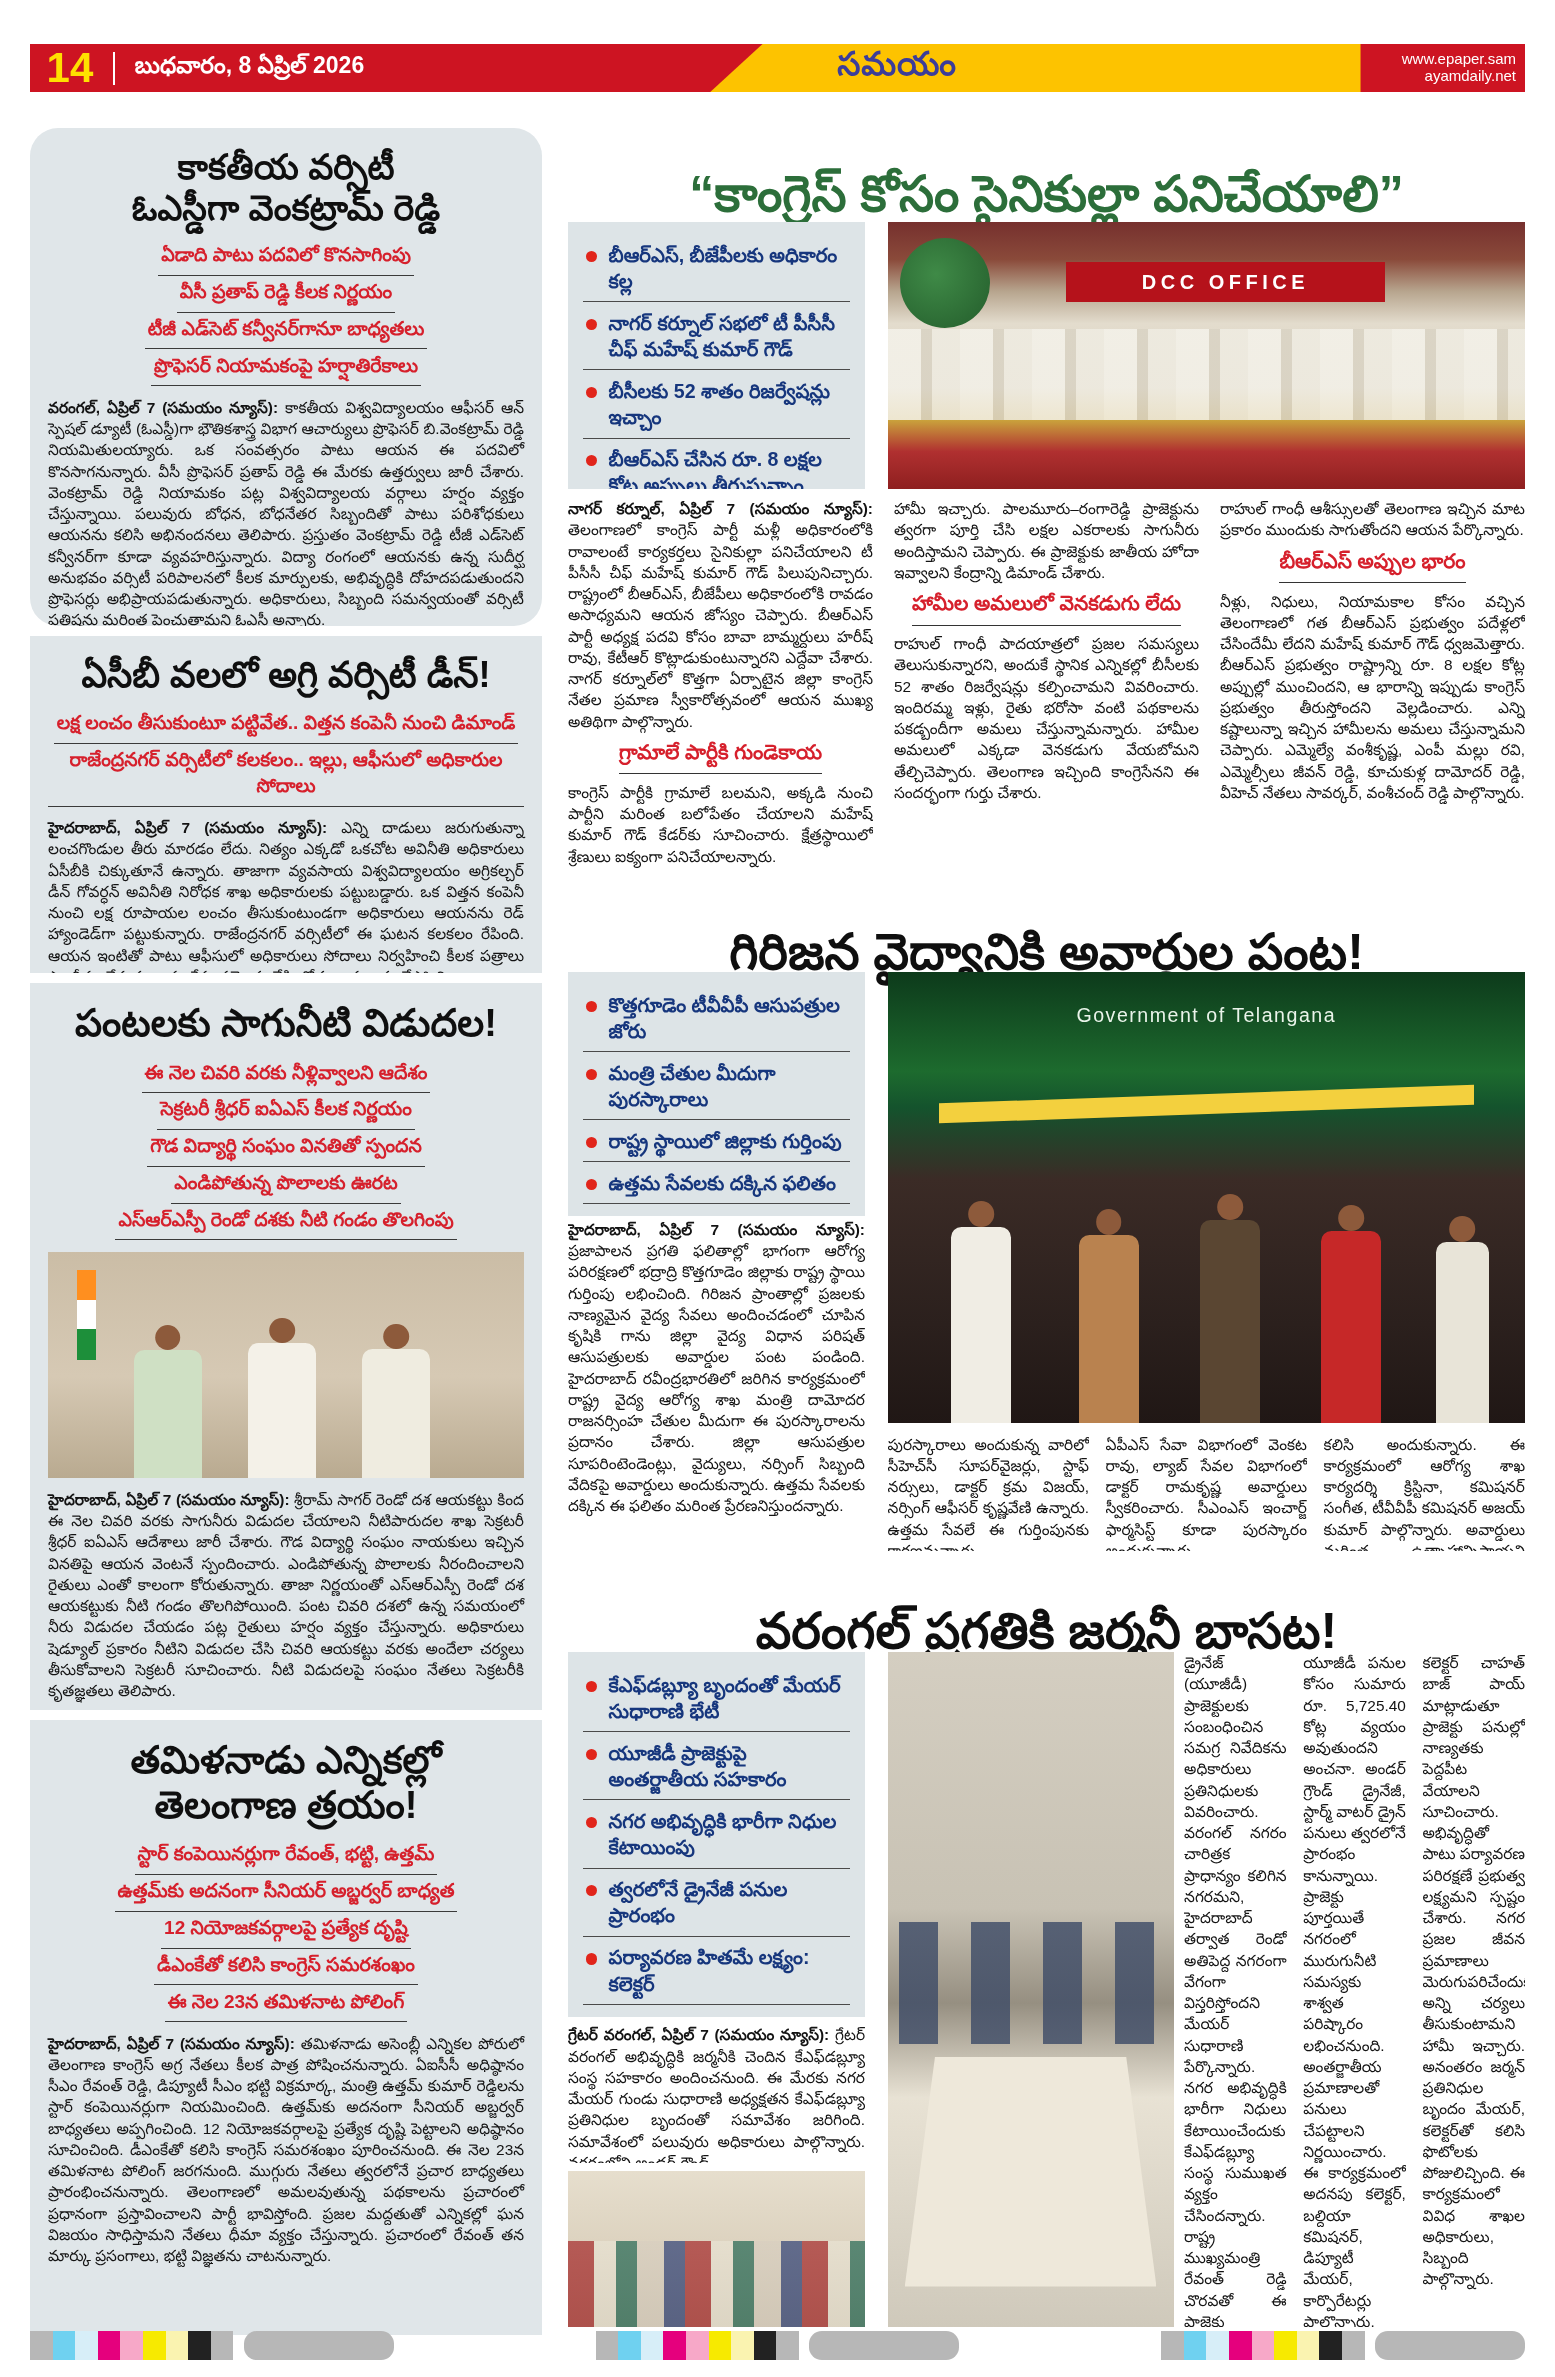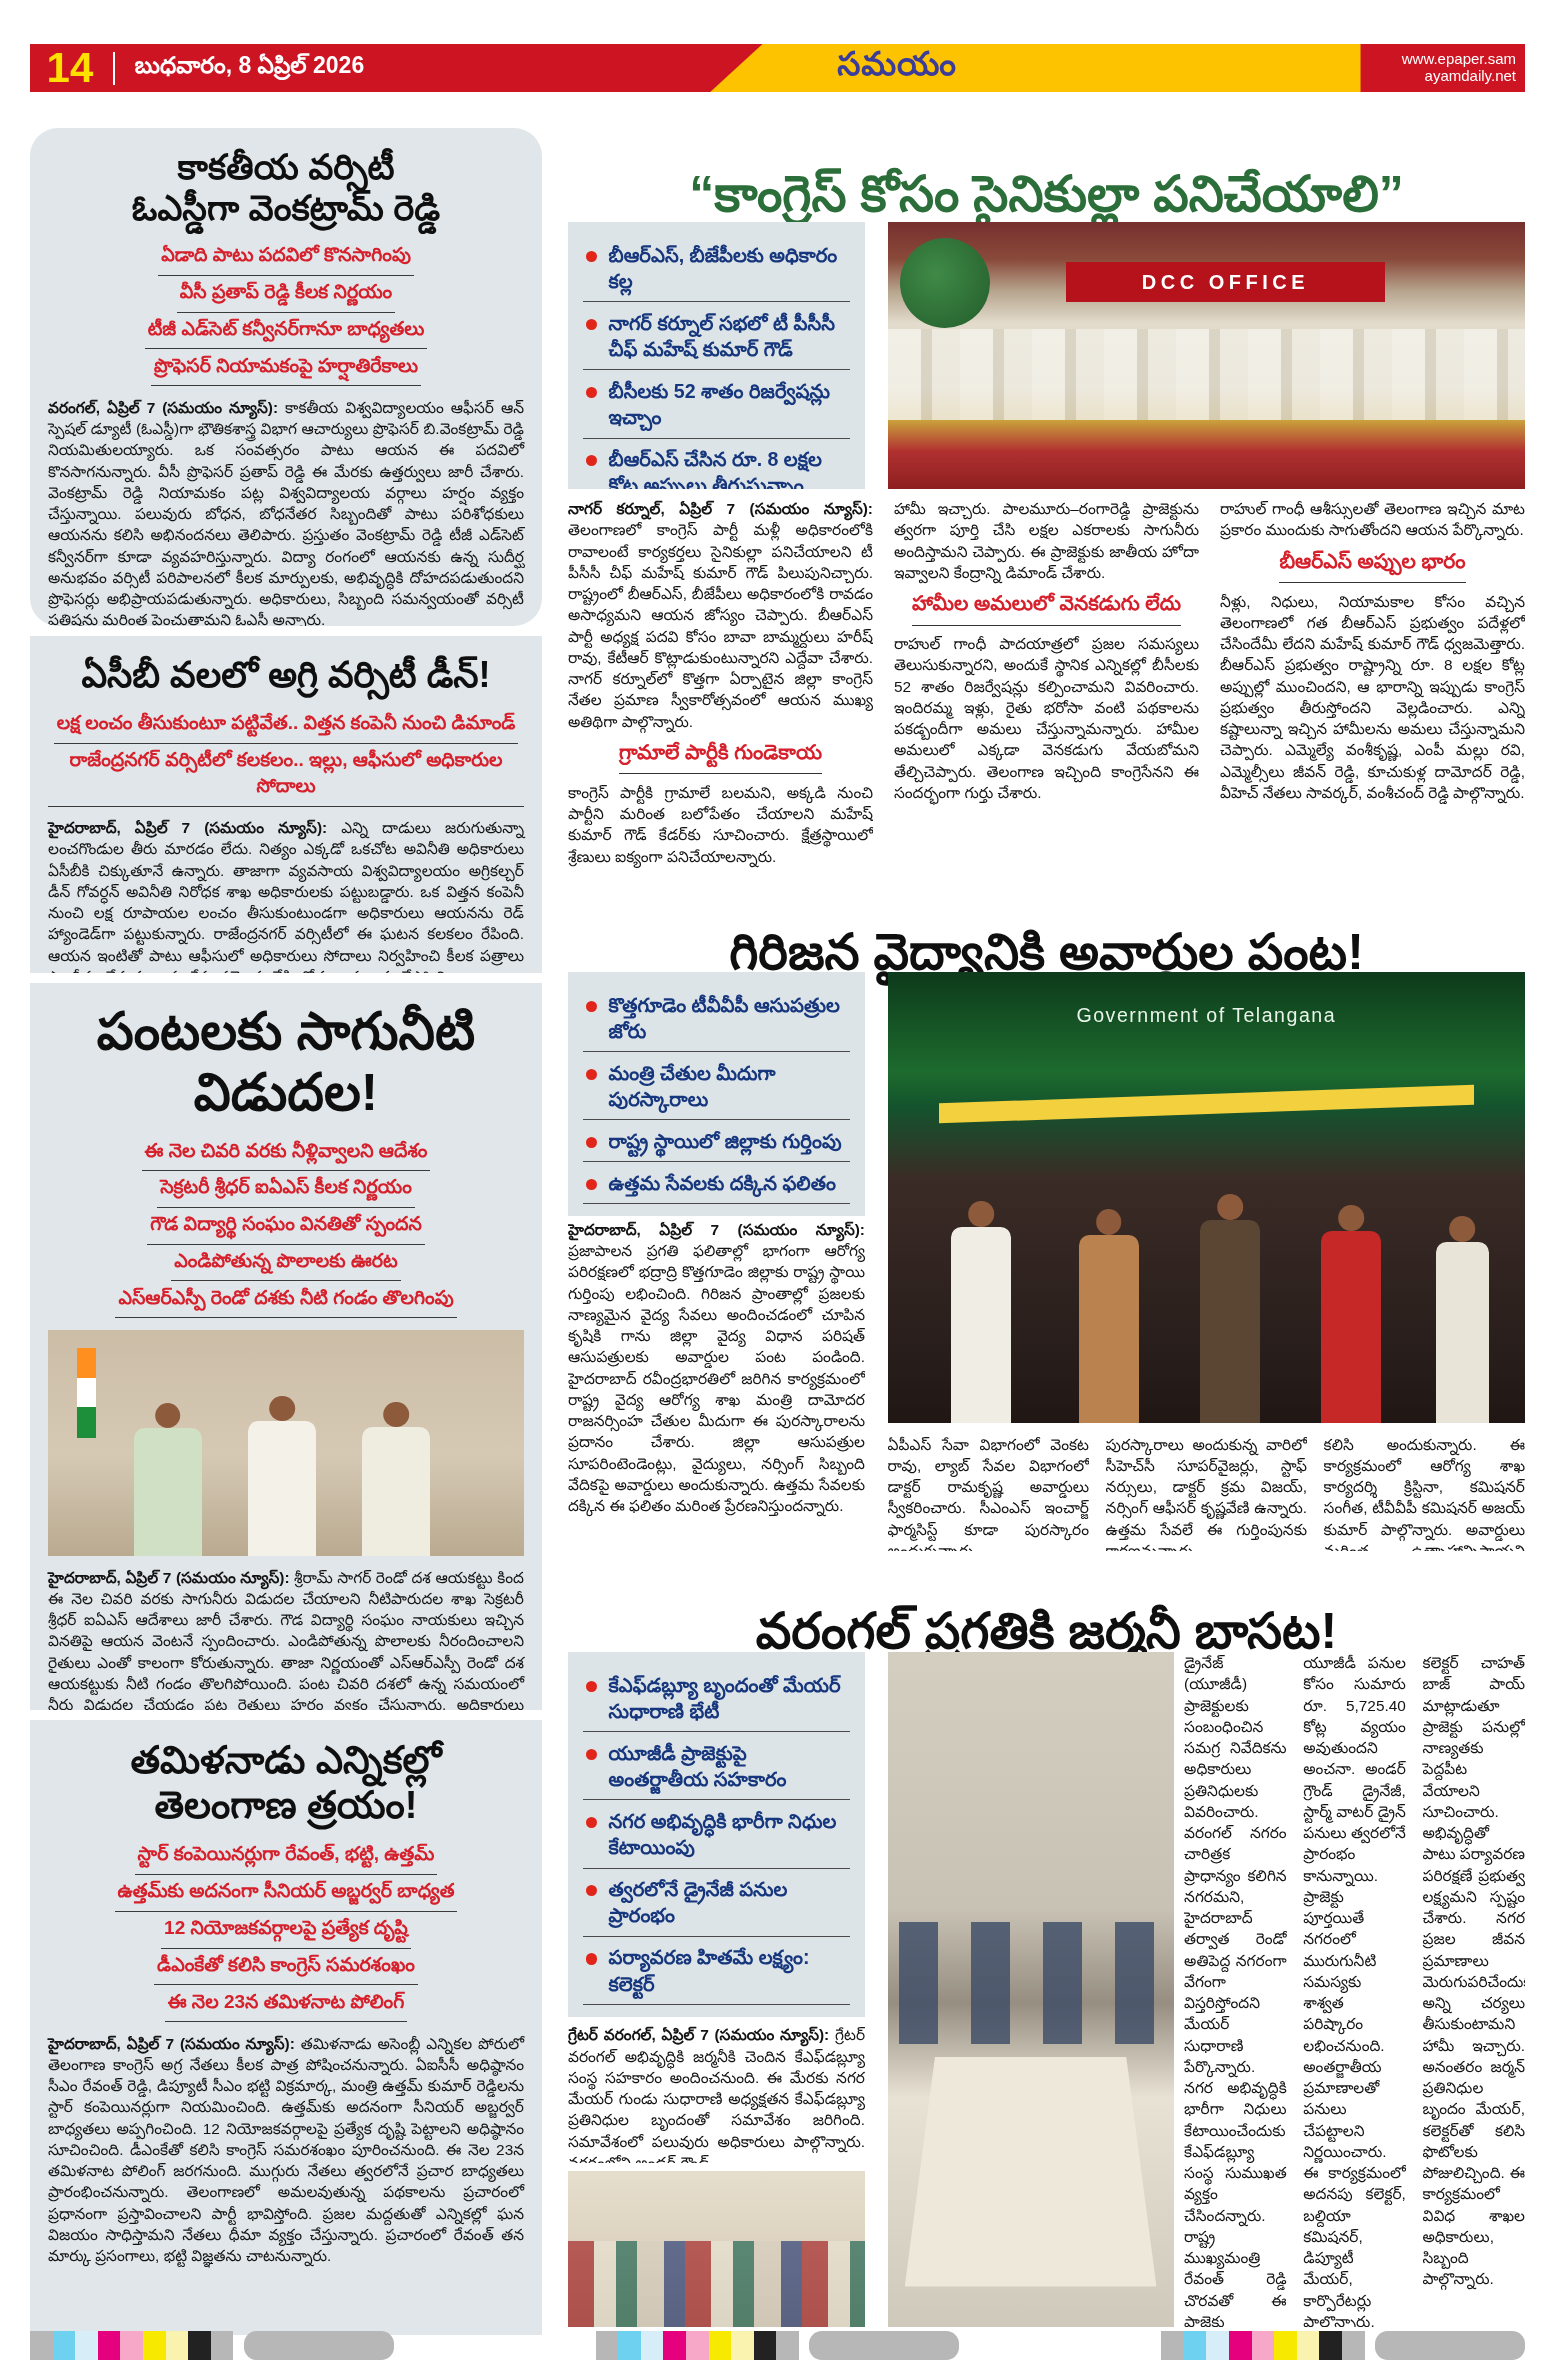--- a/index.html
+++ b/index.html
@@ -134,21 +134,21 @@
     <h2 class="lhead" style="font-size:36px;">ఏసీబీ వలలో అగ్రి వర్సిటీ డీన్!</h2>
     <div class="sub">లక్ష లంచం తీసుకుంటూ పట్టివేత.. విత్తన కంపెనీ నుంచి డిమాండ్</div>
     <div class="sub">రాజేంద్రనగర్ వర్సిటీలో కలకలం.. ఇల్లు, ఆఫీసులో అధికారుల సోదాలు</div>
     <p class="body-t">
       <b class="dl">హైదరాబాద్, ఏప్రిల్ 7 (సమయం న్యూస్):</b>
       <span>ఎన్ని దాడులు జరుగుతున్నా లంచగొండుల తీరు మారడం లేదు. నిత్యం ఎక్కడో ఒకచోట అవినీతి అధికారులు ఏసీబీకి చిక్కుతూనే ఉన్నారు. తాజాగా వ్యవసాయ విశ్వవిద్యాలయం అగ్రికల్చర్ డీన్ గోవర్ధన్ అవినీతి నిరోధక శాఖ అధికారులకు పట్టుబడ్డారు. ఒక విత్తన కంపెనీ నుంచి లక్ష రూపాయల లంచం తీసుకుంటుండగా అధికారులు ఆయనను రెడ్ హ్యాండెడ్‌గా పట్టుకున్నారు. రాజేంద్రనగర్ వర్సిటీలో ఈ ఘటన కలకలం రేపింది. ఆయన ఇంటితో పాటు ఆఫీసులో అధికారులు సోదాలు నిర్వహించి కీలక పత్రాలు స్వాధీనం చేసుకున్నారు. కేసు నమోదు చేసి లోతుగా దర్యాప్తు చేస్తోంది.</span>
     </p>
   </section>
 
   <section class="lbox" style="top:983px;height:727px;">
-    <h2 class="lhead" style="font-size:52px;">పంటలకు సాగునీటి విడుదల!</h2>
+    <h2 class="lhead" style="font-size:38px;">పంటలకు సాగునీటి విడుదల!</h2>
     <div class="sub">ఈ నెల చివరి వరకు నీళ్లివ్వాలని ఆదేశం</div>
     <div class="sub">సెక్రటరీ శ్రీధర్ ఐఏఎస్ కీలక నిర్ణయం</div>
     <div class="sub">గౌడ విద్యార్థి సంఘం వినతితో స్పందన</div>
     <div class="sub">ఎండిపోతున్న పొలాలకు ఊరట</div>
     <div class="sub">ఎస్ఆర్ఎస్పీ రెండో దశకు నీటి గండం తొలగింపు</div>
     <div class="photo ph-office" style="height:226px;margin:12px 0 0 0;flex:none;">
       <div class="flag"></div>
       <div class="person" style="left:18%;bottom:0;width:68px;height:128px;background:#cfe0c4;">
           <span class="head"></span>
         </div>
@@ -253,24 +253,24 @@
           </div>
         <div class="person" style="left:68%;bottom:0;width:60px;height:192px;background:#c62828;">
             <span class="head"></span>
           </div>
         <div class="person" style="left:86%;bottom:0;width:53px;height:181px;background:#e8e4d8;">
             <span class="head"></span>
           </div>
       </div>
       <div style="display:flex;gap:16.6px;flex:1;overflow:hidden;">
         <div class="col">
+            <p>పురస్కారాలు అందుకున్న వారిలో సీహెచ్‌సీ సూపర్‌వైజర్లు, స్టాఫ్ నర్సులు, డాక్టర్ క్రమ విజయ్, నర్సింగ్ ఆఫీసర్ కృష్ణవేణి ఉన్నారు. ఉత్తమ సేవలే ఈ గుర్తింపునకు కారణమన్నారు.</p>
+          </div>
+        <div class="col">
             <p>ఏపీఎస్ సేవా విభాగంలో వెంకట రావు, ల్యాబ్ సేవల విభాగంలో డాక్టర్ రామకృష్ణ అవార్డులు స్వీకరించారు. సీఎంఎస్ ఇంచార్జ్ ఫార్మసిస్ట్ కూడా పురస్కారం అందుకున్నారు.</p>
-          </div>
-        <div class="col">
-            <p>పురస్కారాలు అందుకున్న వారిలో సీహెచ్‌సీ సూపర్‌వైజర్లు, స్టాఫ్ నర్సులు, డాక్టర్ క్రమ విజయ్, నర్సింగ్ ఆఫీసర్ కృష్ణవేణి ఉన్నారు. ఉత్తమ సేవలే ఈ గుర్తింపునకు కారణమన్నారు.</p>
           </div>
         <div class="col">
             <p>కలిసి అందుకున్నారు. ఈ కార్యక్రమంలో ఆరోగ్య శాఖ కార్యదర్శి క్రిస్టినా, కమిషనర్ సంగీత, టీవీవీపీ కమిషనర్ అజయ్ కుమార్ పాల్గొన్నారు. అవార్డులు మరింత ఉత్సాహాన్నిస్తాయని వైద్యులు పేర్కొన్నారు.</p>
           </div>
       </div>
     </div>
   </div>
 
   <h1 class="rhead-black" style="top:1571px;">వరంగల్ ప్రగతికి జర్మనీ బాసట!</h1>
 

